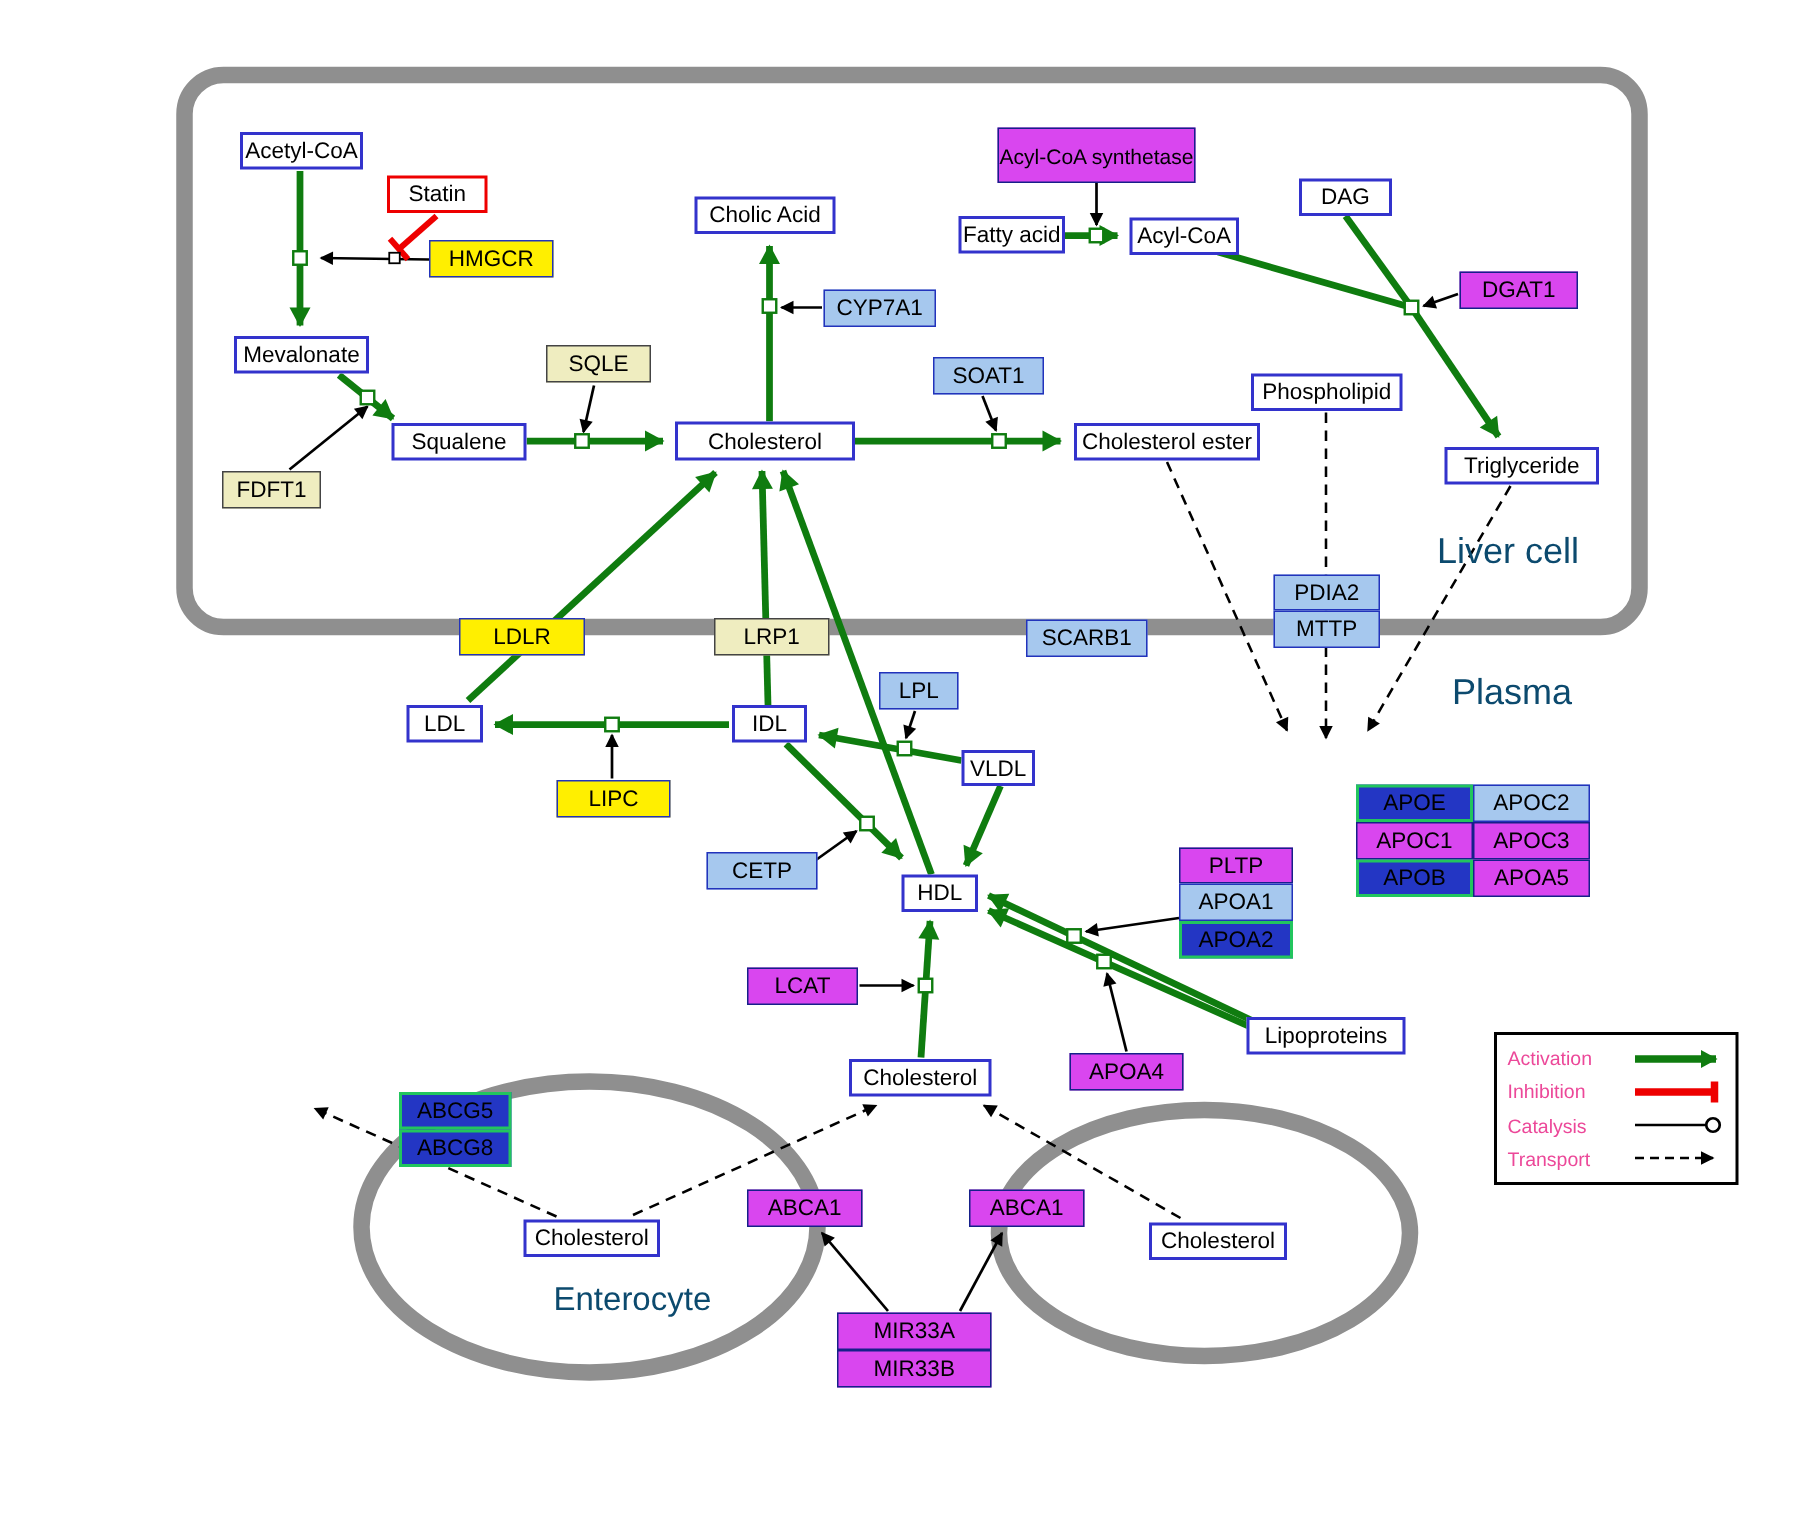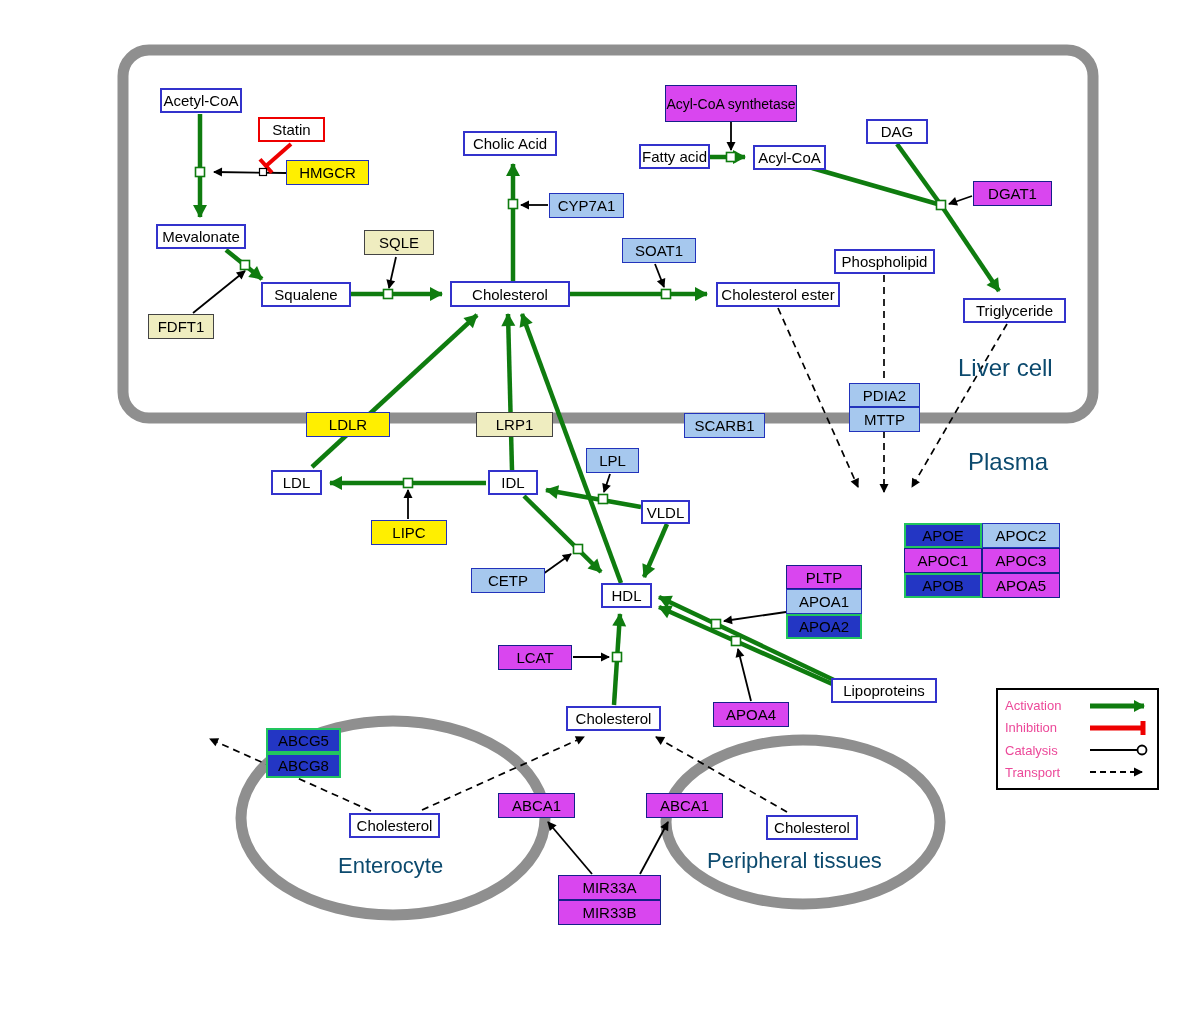--- a/index.html
+++ b/index.html
@@ -12,21 +12,21 @@
     background:#ffffff; border:2px solid #3333cc; line-height:15px;
   }
   .statin      { border:2px solid #ee0000; }
   .gene-yellow { background:#ffef00; border:1px solid #2233bb; }
   .gene-pale   { background:#efedc0; border:1px solid #444444; }
   .gene-lblue  { background:#a6c8ee; border:1px solid #2233bb; }
   .gene-blue   { background:#d946ef; border:1px solid #16208a; }
   .gene-dblue  { background:#2336c4; border:2px solid #22c55e; }
   .two-line    { height:37px; font-size:14px; line-height:16px; }
   .region-label{ position:absolute; z-index:2; color:#0c4a6e; font-weight:normal; font-size:24px; }
-  .region-label.small { font-size:22px; }
+  .region-label.small { font-size:22px;margin-left:31px; }
   .legend {
     position:absolute; left:996px; top:688px; width:163px; height:102px; z-index:2;
     background:#fff; border:2px solid #000; box-sizing:border-box;
     padding:5px 7px; display:flex; flex-direction:column; justify-content:space-between;
   }
   .legend-row { display:flex; align-items:center; justify-content:space-between; height:21px; font-size:13px; color:#ec4899; }
   .legend-row svg { flex:0 0 auto; }
 </style>
 </head>
 <body>
@@ -117,21 +117,20 @@
       <rect x="711.5" y="619.5" width="9" height="9"></rect>
       <rect x="731.5" y="636.5" width="9" height="9"></rect>
       <rect x="612.5" y="652.5" width="9" height="9"></rect>
       <rect x="259.5" y="168.5" width="7" height="7" stroke="#000" stroke-width="1.2"></rect>
     </g>
   </svg>
 
   <div class="region-label" style="left:958px;top:354px">Liver cell</div>
   <div class="region-label" style="left:968px;top:448px">Plasma</div>
   <div class="region-label small" style="left:338px;top:853px">Enterocyte</div>
-  <div class="region-label small" style="left:707px;top:848px">Peripheral tissues</div>
 
   <div class="node" style="left:160px;top:88px;width:82px">Acetyl-CoA</div>
   <div class="node statin" style="left:258px;top:117px;width:67px">Statin</div>
   <div class="node gene-yellow" style="left:286px;top:160px;width:83px">HMGCR</div>
   <div class="node" style="left:156px;top:224px;width:90px">Mevalonate</div>
   <div class="node gene-pale" style="left:364px;top:230px;width:70px">SQLE</div>
   <div class="node gene-pale" style="left:148px;top:314px;width:66px">FDFT1</div>
   <div class="node" style="left:261px;top:282px;width:90px">Squalene</div>
   <div class="node" style="left:450px;top:281px;width:120px;height:26px">Cholesterol</div>
   <div class="node" style="left:463px;top:131px;width:94px">Cholic Acid</div>

